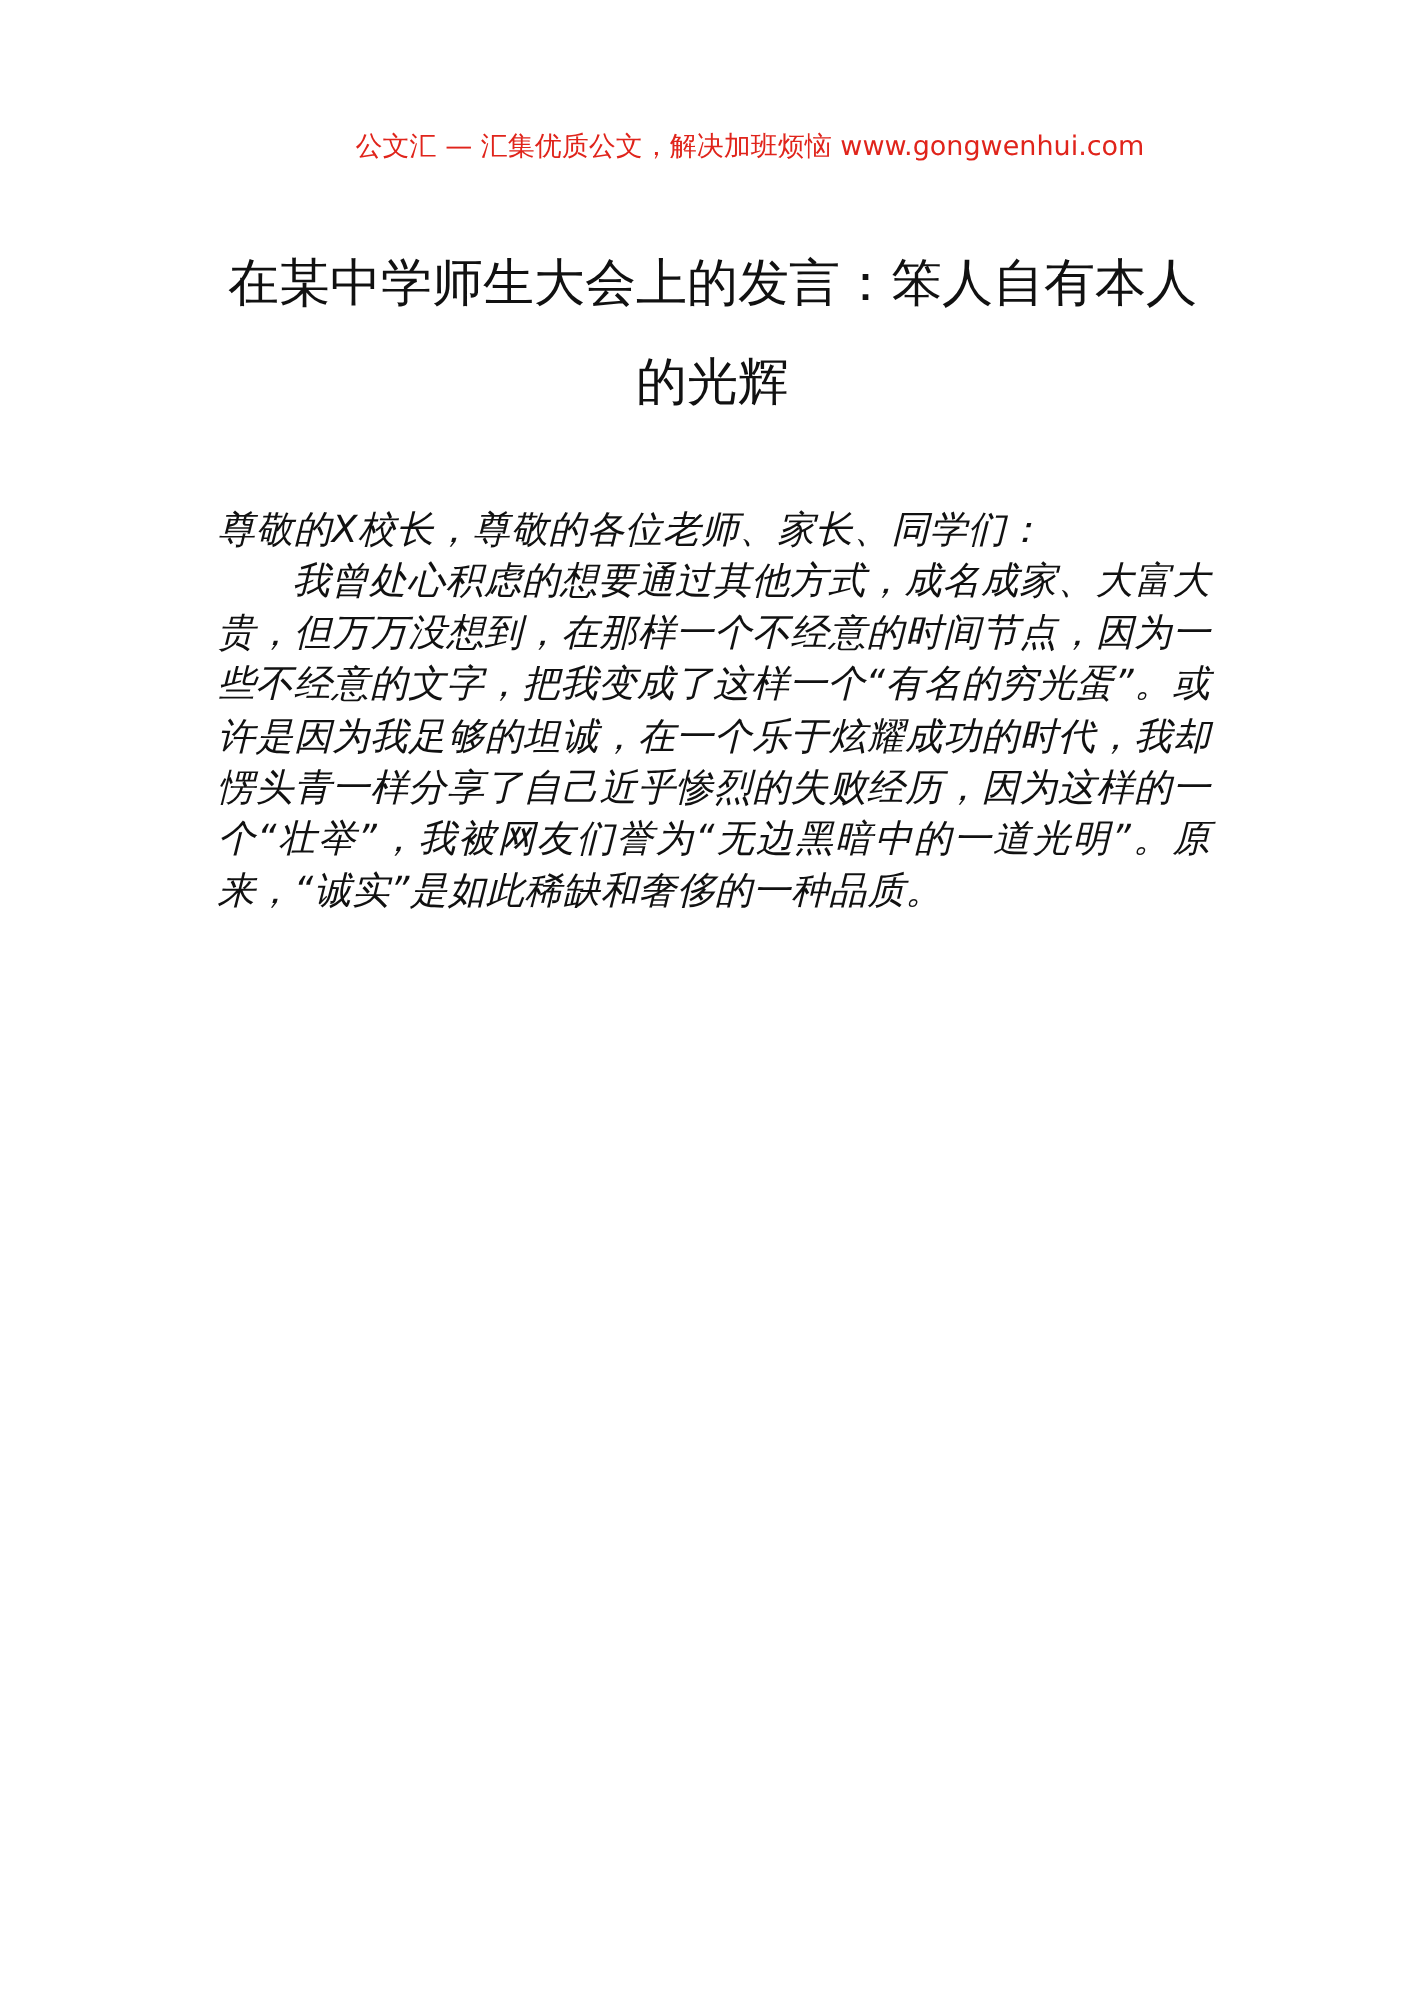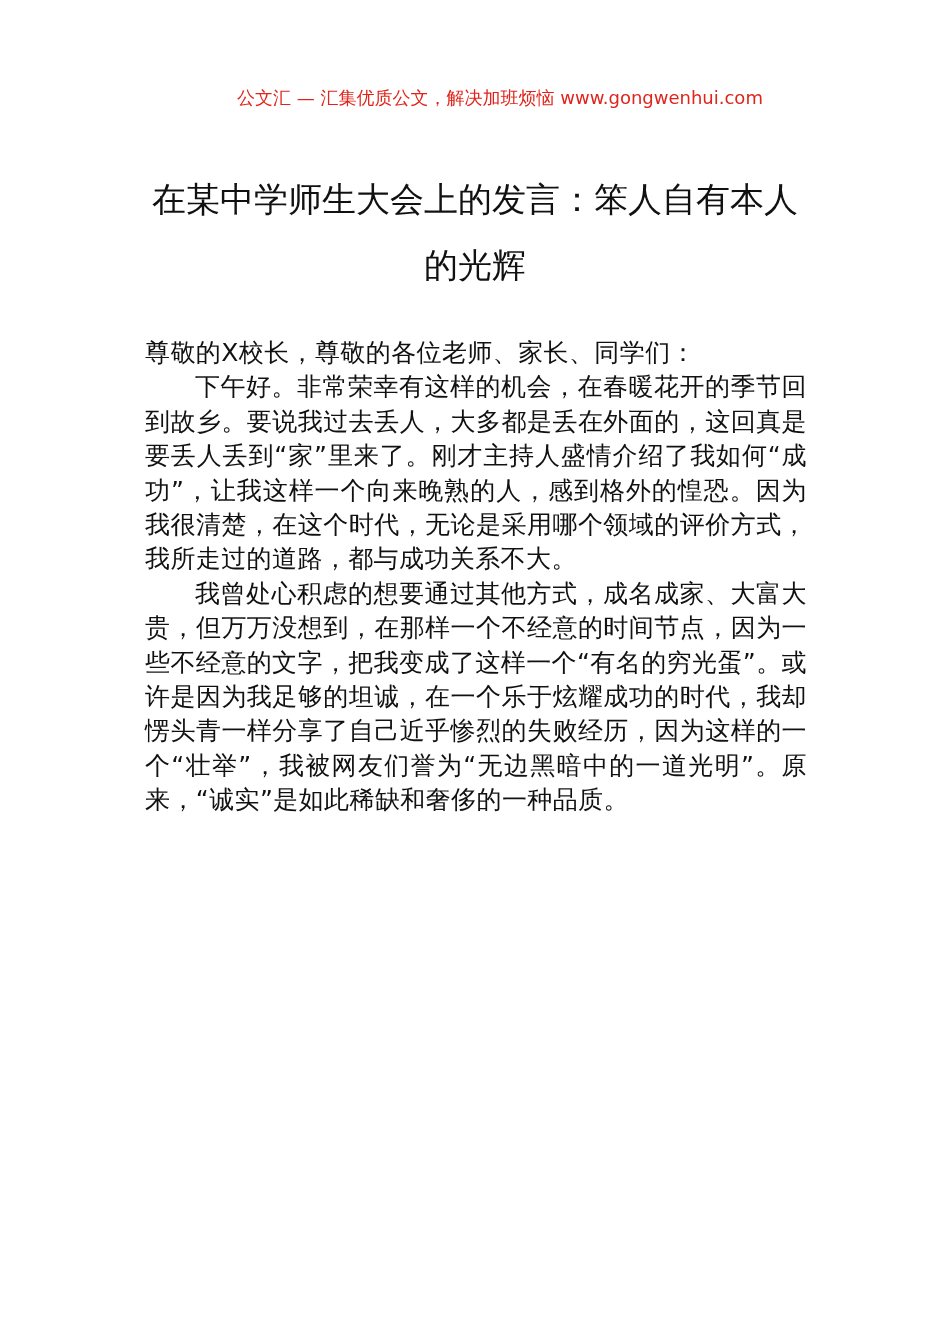--- a/index.html
+++ b/index.html
@@ -22,52 +22,52 @@
       width: 950px;
       text-align: center;
       font-size: 18px;
       line-height: 28px;
       color: #e0241b;
       white-space: nowrap;
       margin-left: 25px;
     }
     .doc-title {
       position: absolute;
-      top: 166px;
+      top: 156px;
       left: 140px;
       width: 670px;
       text-align: center;
       font-size: 34px;
       line-height: 66px;
       color: #111111;
       letter-spacing: 0px;
     }
     .doc-body {
       position: absolute;
       top: 336px;
       left: 145px;
       width: 662px;
       font-size: 25px;
       line-height: 34.4px;
       color: #111111;
       text-align: justify;
       letter-spacing: 0.4px;
+      font-style: italic;
     }
     .doc-body p {
       margin: 0;
       padding: 0;
     }
     .doc-body p.indent {
       text-indent: 2em;
     }
   </style>
 </head>
 <body>
 
 <div class="header-banner">公文汇 — 汇集优质公文，解决加班烦恼 www.gongwenhui.com</div>
 
 <div class="doc-title">在某中学师生大会上的发言：笨人自有本人的光辉</div>
 
 <div class="doc-body">
   <p>尊敬的X校长，尊敬的各位老师、家长、同学们：</p>
-  <p class="indent">下午好。非常荣幸有这样的机会，在春暖花开的季节回到故乡。要说我过去丢人，大多都是丢在外面的，这回真是要丢人丢到“家”里来了。刚才主持人盛情介绍了我如何“成功”，让我这样一个向来晚熟的人，感到格外的惶恐。因为我很清楚，在这个时代，无论是采用哪个领域的评价方式，我所走过的道路，都与成功关系不大。</p>
   <p class="indent">我曾处心积虑的想要通过其他方式，成名成家、大富大贵，但万万没想到，在那样一个不经意的时间节点，因为一些不经意的文字，把我变成了这样一个“有名的穷光蛋”。或许是因为我足够的坦诚，在一个乐于炫耀成功的时代，我却愣头青一样分享了自己近乎惨烈的失败经历，因为这样的一个“壮举”，我被网友们誉为“无边黑暗中的一道光明”。原来，“诚实”是如此稀缺和奢侈的一种品质。</p>
 </div>
 
 </body></html>

